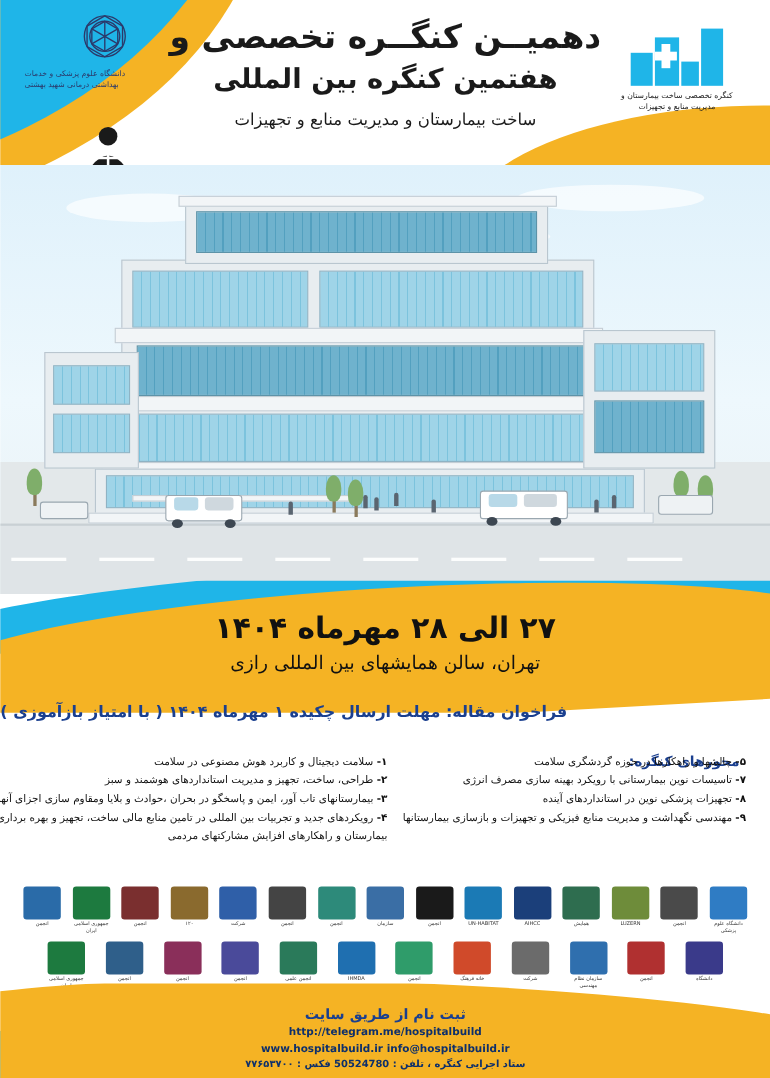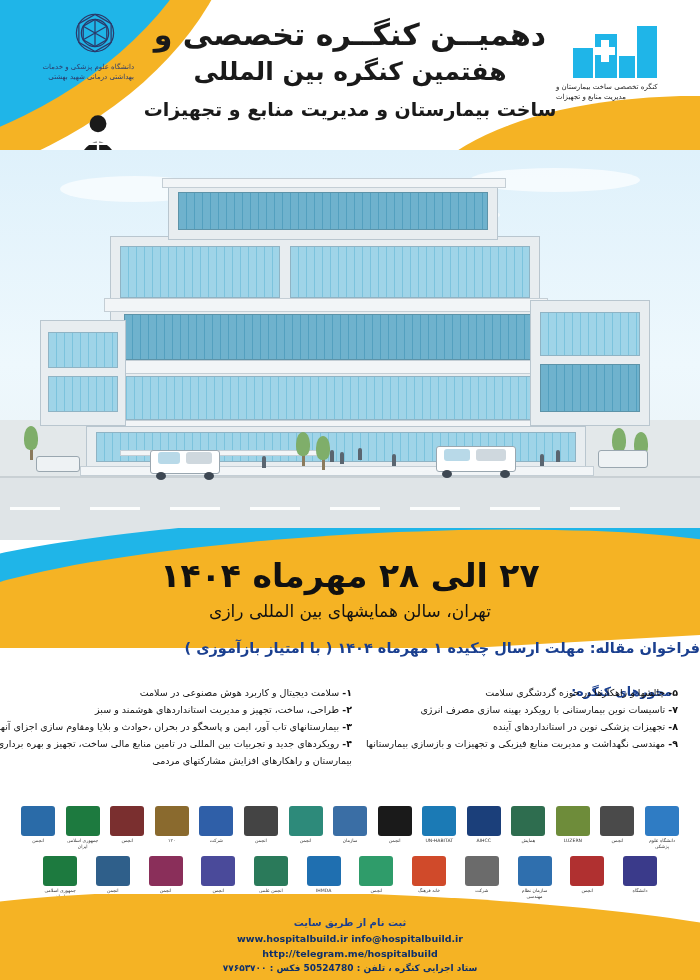--- a/index.html
+++ b/index.html
@@ -59,34 +59,34 @@
   .title-line1 {
     font-size: 30px; font-weight: bold;
     letter-spacing: 1px;
     line-height: 38px;
   }
   .title-line2 {
     font-size: 25px; font-weight: bold;
     line-height: 36px;
   }
   .title-line3 {
-    font-size: 19px; font-weight: bold;
+    font-size: 15px; font-weight: normal;
     margin-top: 6px;
     line-height: 26px;
   }
   .logo-hex {
     position: absolute;
     top: 2px; left: 64px;
     width: 62px; height: 62px;
   }
   .logo-univ-text {
     position: absolute;
     top: 62px; left: 22px;
     width: 112px;
-    text-align: right;
+    text-align: left;
     font-size: 7px;
     color: #2b3a6b;
     line-height: 10px;
   }
   .logo-health {
     position: absolute;
     top: 110px; left: 56px;
     width: 84px; text-align: center;
   }
   .logo-health .cap {
@@ -108,21 +108,21 @@
     background: #17a0c4;
     clip-path: polygon(0 0,100% 0,100% 30%,35% 30%,35% 70%,100% 70%,100% 100%,0 100%);
   }
   .logo-infection .cap {
     font-size: 7px; color: #222; margin-top: 3px;
   }
 
   .logo-congress {
     position: absolute;
     top: 22px; right: 26px;
-    width: 118px; text-align: left;
+    width: 118px; text-align: center;
   }
   .logo-congress .mark {
     width: 92px; height: 56px; margin: 0 auto;
     position: relative;
   }
   .logo-congress .mark .b1 { position:absolute; left:4px; bottom:0; width:20px; height:30px; background:#1fb5e8; }
   .logo-congress .mark .b2 { position:absolute; left:26px; bottom:0; width:22px; height:44px; background:#1fb5e8; }
   .logo-congress .mark .b3 { position:absolute; left:50px; bottom:0; width:16px; height:22px; background:#1fb5e8; }
   .logo-congress .mark .b4 { position:absolute; left:68px; bottom:0; width:20px; height:52px; background:#1fb5e8; }
   .logo-congress .mark .cross-v { position:absolute; left:32px; bottom:16px; width:8px; height:22px; background:#fff; }
@@ -206,28 +206,28 @@
     background: #1fb5e8;
     border-radius: 50% 50% 0 0 / 40px 40px 0 0;
     transform: rotate(-3.2deg);
   }
   .date-text {
     position: absolute;
     top: 28px; left: 0; right: 0;
     text-align: center;
     color: #111;
   }
-  .date-main { font-size: 33px; font-weight: bold; }
+  .date-main { font-size: 27px; font-weight: bold; }
   .date-sub { font-size: 17px; font-weight: normal; margin-top: 6px; }
 
   
   .cfp {
     position: absolute;
     top: 640px; left: 0; right: 0;
-    text-align: right;
+    text-align: left;
     color: #1a3f8f;
     font-size: 14.5px;
     font-weight: bold;
   }
 
   
   .topics-title {
     position: absolute;
     top: 684px; right: 28px;
     font-size: 12.5px;
@@ -296,21 +296,21 @@
   .contact {
     position: absolute;
     bottom: 4px; left: 0; right: 0;
     text-align: center;
     color: #0d2f6b;
     font-size: 9.5px;
     line-height: 15px;
     font-weight: bold;
   }
   .contact .reg {
-    color: #1a3f8f; font-size: 10px; margin-bottom: 1px; margin-top: 34px;
+    color: #1a3f8f; font-size: 13px; margin-bottom: 1px; margin-top: 34px;
   }
   .contact .tel { font-size: 9px; }
 </style>
 </head>
 <body>
 
 <div class="poster">
 
   <div class="header">
     <div class="swoosh-yellow-top"></div>
@@ -609,18 +609,18 @@
     </div>
   </div>
 
   <div class="footer">
     <div class="blue"></div>
     <div class="yellow"></div>
   </div>
 
   <div class="contact">
     <div class="reg">ثبت نام از طریق سایت</div>
+    <div>http://telegram.me/hospitalbuild</div>
     <div>www.hospitalbuild.ir  info@hospitalbuild.ir</div>
-    <div>http://telegram.me/hospitalbuild</div>
     <div class="tel">ستاد اجرایی کنگره ، تلفن : 50524780 فکس : ۷۷۶۵۳۷۰۰</div>
   </div>
 
 </div>
 
 </body></html>

